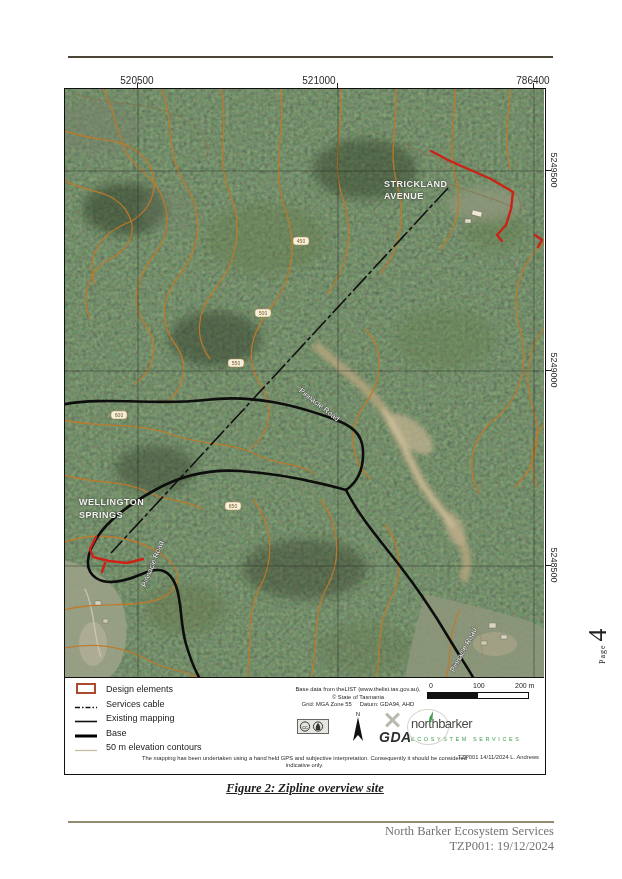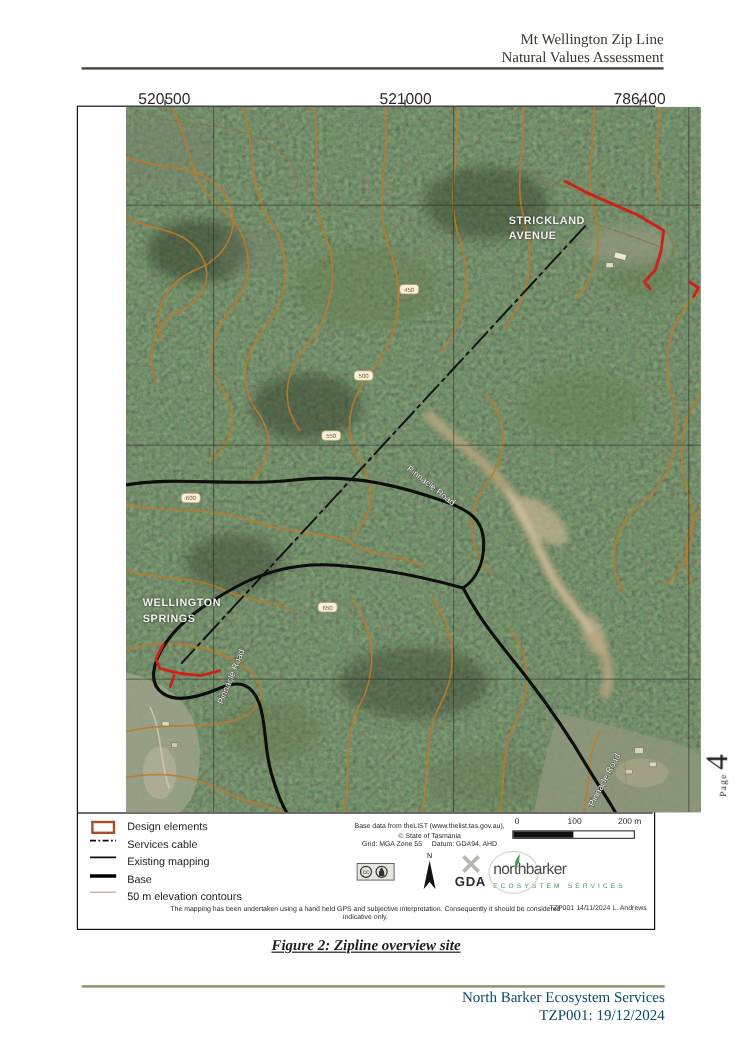--- a/index.html
+++ b/index.html
@@ -4,83 +4,79 @@
 <style>
   html,body{margin:0;padding:0;background:#ffffff;}
   .page{position:relative;width:622px;height:879px;background:#ffffff;overflow:hidden;
         font-family:"Liberation Sans",sans-serif;color:#222;}
   
   .doc-header{position:absolute;left:68px;top:26px;width:485px;text-align:right;
       font-family:"Liberation Serif",serif;font-size:12.5px;line-height:15px;color:#3a382f;}
   .header-rule{position:absolute;left:68px;top:56px;width:485px;height:2px;background:#4a4536;}
   .footer-rule{position:absolute;left:68px;top:821px;width:486px;height:2px;background:#928b6e;}
   .doc-footer{position:absolute;left:200px;top:824px;width:354px;text-align:right;
-      font-family:"Liberation Serif",serif;font-size:12.5px;line-height:14.5px;color:#0c4a6e;}
+      font-family:"Liberation Serif",serif;font-size:12.5px;line-height:14.5px;color:#737373;}
   .caption{position:absolute;left:64px;top:781px;width:482px;text-align:center;
       font-family:"Liberation Serif",serif;font-style:italic;font-weight:bold;font-size:12.5px;color:#1d1d1d;text-decoration:underline;}
   .page-marker{position:absolute;left:558px;top:612px;width:70px;height:34px;
       transform:rotate(-90deg);transform-origin:35px 17px;display:flex;align-items:flex-end;gap:3px;
       font-family:"Liberation Serif",serif;color:#222;}
   .page-marker .pword{font-size:8px;letter-spacing:1px;padding-bottom:3px;}
   .page-marker .pnum{font-size:26px;line-height:24px;}
   
-  .grid-top{position:absolute;top:75px;font-size:13px;color:#2a2a2a;transform:translateX(-50%);}
+  .grid-top{position:absolute;top:75px;font-size:10px;color:#2a2a2a;transform:translateX(-50%);}
   .grid-right{position:absolute;left:549px;font-size:9px;color:#2a2a2a;writing-mode:vertical-rl;transform:translateY(-50%);}
   .tick-v{position:absolute;width:1px;height:5px;background:#222;top:83px;}
   .tick-h{position:absolute;width:5px;height:1px;background:#222;left:546px;}
   
   .figure-frame{position:absolute;left:64px;top:88px;width:482px;height:687px;
       border:1.5px solid #111;box-sizing:border-box;background:#fff;}
-  .map-canvas{position:absolute;left:0;top:0;width:479px;height:588px;overflow:hidden;padding-left:40px;}
+  .map-canvas{position:absolute;left:0;top:0;width:479px;height:588px;overflow:hidden;}
   .map-canvas svg{display:block;}
   
   .legend-panel{position:absolute;left:0;top:588px;width:479px;height:96px;border-top:1.5px solid #111;
       background:#fff;box-sizing:border-box;}
   .legend-items{position:absolute;left:10px;top:6px;display:flex;flex-direction:column;gap:4.6px;}
-  .legend-row{display:flex;align-items:flex-start;gap:9px;height:10px;}
+  .legend-row{display:flex;align-items:flex-end;gap:9px;height:10px;}
   .sw{width:22px;display:flex;align-items:center;justify-content:center;}
   .sw-design{width:16px;height:7px;border:2px solid #ab4a2d;background:#fff;}
   .legend-label{font-size:9px;color:#1c1c1c;}
   .attribution{position:absolute;left:222px;top:8px;width:142px;text-align:center;
       font-size:5.8px;line-height:7.6px;color:#2a2a2a;}
   .scalebar{position:absolute;left:362px;top:4px;width:112px;font-size:7px;color:#1a1a1a;}
   .scalebar .nums{position:relative;height:9px;}
   .scalebar .n0{position:absolute;left:2px;} .scalebar .n1{position:absolute;left:46px;} .scalebar .n2{position:absolute;left:88px;}
   .scalebar .bar{margin-top:1px;width:100px;height:5px;border:1px solid #111;display:flex;}
   .scalebar .half-b{width:50px;background:#111;} .scalebar .half-w{width:50px;background:#fff;}
   .logos{position:absolute;left:228px;top:33px;width:248px;height:42px;}
   .cc-badge{position:absolute;left:4px;top:8px;}
   .north-arrow{position:absolute;left:58px;top:0px;width:14px;text-align:center;font-size:6px;color:#111;}
   .gda-logo{position:absolute;left:86px;top:0px;width:26px;text-align:center;}
   .gda-x{position:relative;width:20px;height:18px;margin:0 auto;}
   .gda-x i{position:absolute;left:9px;top:0;width:3px;height:18px;background:#b9b9b0;}
   .gda-x i.x1{transform:rotate(45deg);} .gda-x i.x2{transform:rotate(-45deg);}
-  .gda-word{font-size:11px;font-weight:bold;color:#2e2e2e;letter-spacing:.5px;}
+  .gda-word{font-size:14px;font-weight:bold;font-style:italic;color:#2e2e2e;letter-spacing:.5px;}
   .brand{position:absolute;left:118px;top:2px;width:130px;}
   .brand-doodle{position:absolute;left:-4px;top:-4px;width:40px;height:34px;border:1px solid #d7d5c9;border-radius:50%;}
   .brand-text{position:relative;font-size:13px;letter-spacing:-.5px;color:#4a4a48;line-height:22px;}
   .brand-needle{position:absolute;left:15.5px;top:-3px;}
   .brand-tagline{font-size:5.5px;letter-spacing:2.6px;color:#3f9b4f;margin-top:1px;}
   .doc-ref{position:absolute;right:5px;bottom:13px;font-size:5.8px;color:#333;}
   .disclaimer{position:absolute;left:70px;right:70px;bottom:4px;text-align:center;
       font-size:5.8px;line-height:7px;color:#2a2a2a;}
 </style>
 </head>
 <body>
 
 <div class="page">
 
-  <div class="doc-header">
-    <div>Mt Wellington Zip Line</div>
-    <div>Natural Values Assessment</div>
-  </div>
   <div class="header-rule"></div>
 
   <span class="grid-top" style="left:137px">520500</span>
-  <span class="grid-top" style="left:338px">521000</span>
+  <span class="grid-top" style="left:319px">521000</span>
   <span class="grid-top" style="left:533px">786400</span>
   <span class="grid-right" style="top:170px">5249500</span>
   <span class="grid-right" style="top:370px">5249000</span>
   <span class="grid-right" style="top:565px">5248500</span>
   <div class="tick-v" style="left:137px"></div>
   <div class="tick-v" style="left:337px"></div>
   <div class="tick-v" style="left:533px"></div>
   <div class="tick-h" style="top:170px"></div>
   <div class="tick-h" style="top:370px"></div>
   <div class="tick-h" style="top:565px"></div>

